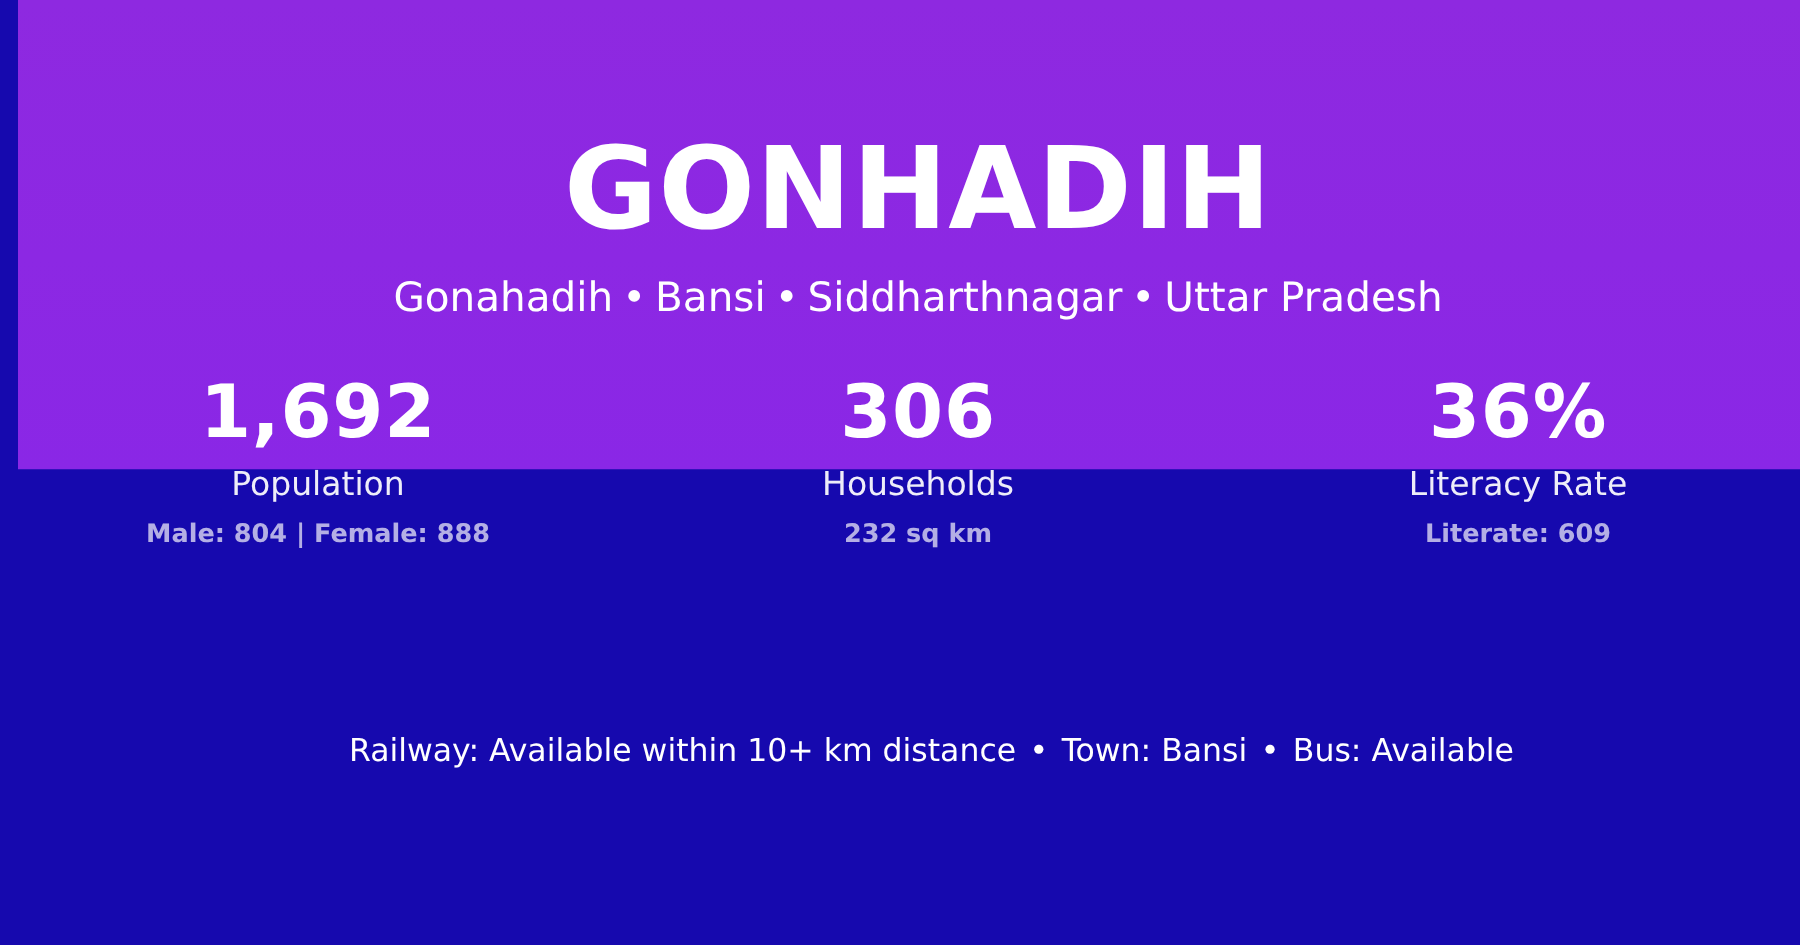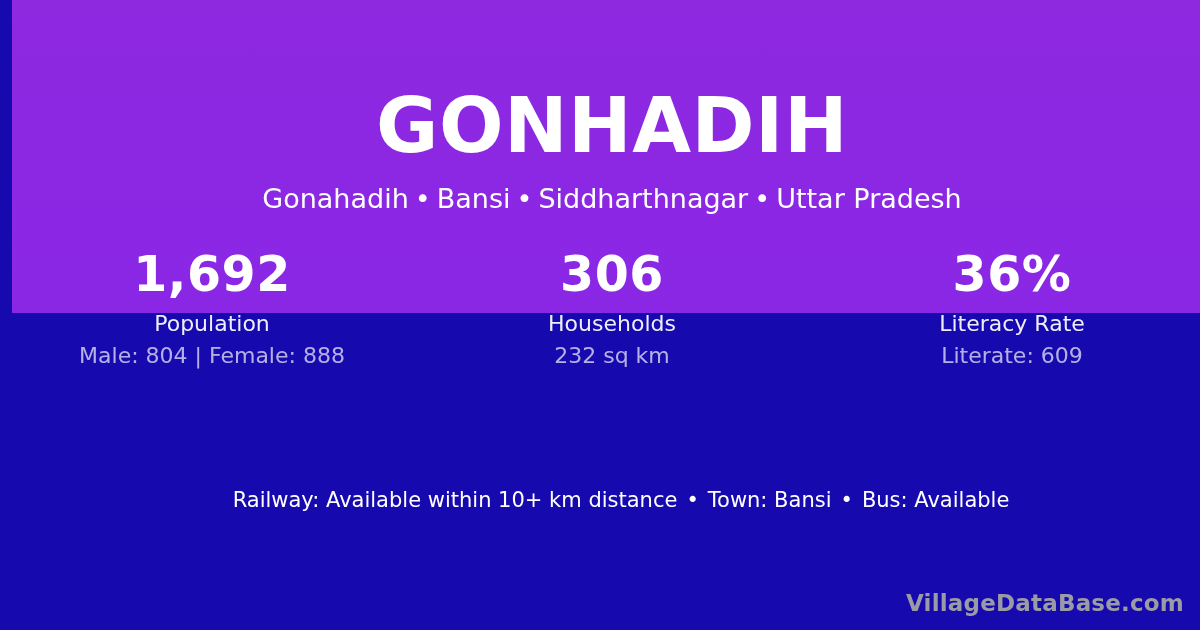--- a/index.html
+++ b/index.html
@@ -99,23 +99,23 @@
   }
   .stat-label {
     margin-top: 4px;
     font-size: 22px;
     line-height: 31px;
     font-weight: normal;
     color: rgba(255,255,255,0.93);
   }
   .stat-sub {
     margin-top: 6px;
-    font-size: 22px;
+    font-size: 17px;
     line-height: 22px;
-    font-weight: normal;
+    font-weight: bold;
     color: rgba(255,255,255,0.68);
   }
 
   
   .amenities {
     position: absolute;
     left: 0;
     top: 485px;
     width: 1200px;
     text-align: center;
@@ -175,16 +175,15 @@
         <div class="stat-label">Literacy Rate</div>
         <div class="stat-sub">Literate: 609</div>
       </div>
 
     </div>
 
     <div class="amenities">
       <span>Railway: Available within 10+ km distance</span><span class="sep">•</span><span>Town: Bansi</span><span class="sep">•</span><span>Bus: Available</span>
     </div>
 
-    <div class="brand">VillageDataBase.com</div>
 
   </div>
 </div>
 
 </body></html>

